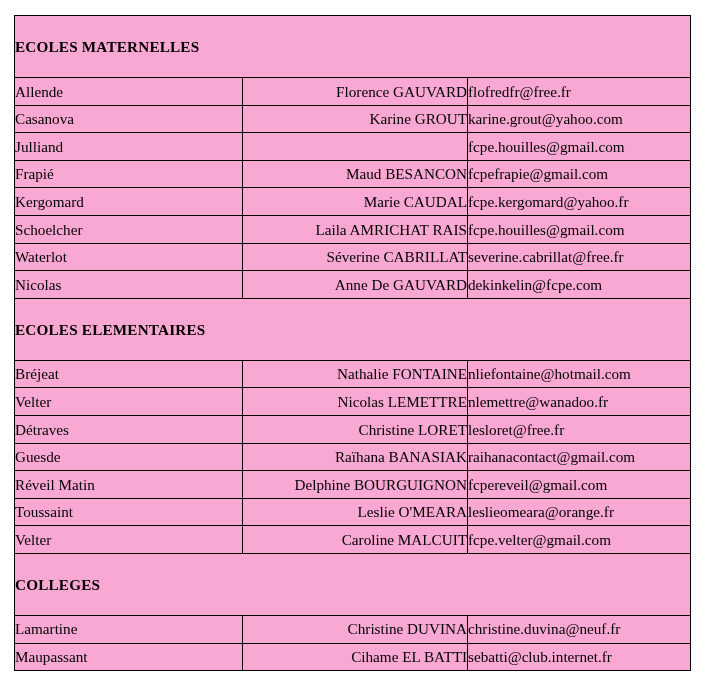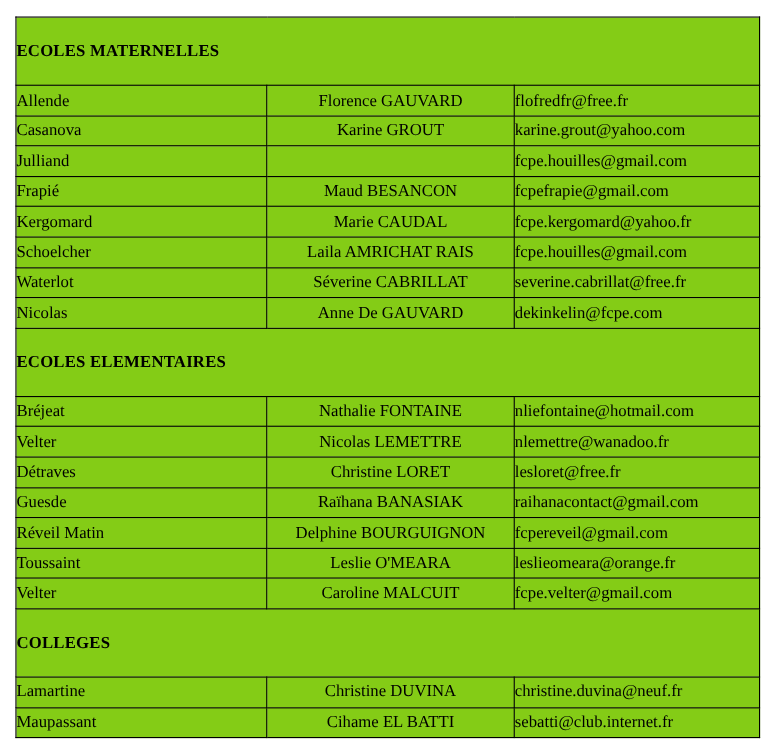--- a/index.html
+++ b/index.html
@@ -31,32 +31,32 @@
   #contact-table col.col-school { width: 228px; }
   #contact-table col.col-person { width: 225px; }
   #contact-table col.col-email  { width: 223px; }
 
   #contact-table td {
     border: 1px solid #000000;
     padding: 0;
     vertical-align: middle;
     font-size: 15.2px;
     line-height: 1.15;
-    background: #84cc16;
+    background: #f9a8d4;
   }
   td.cell-school {
     height: 26.6px;
     padding-left: 6px;
     text-align: left;
     margin-left: 29px;
   }
   td.cell-person {
     height: 26.6px;
     padding-left: 6px;
-    text-align: center;
+    text-align: right;
   }
   td.cell-email {
     height: 26.6px;
     text-align: left;
     padding: 0 4px;
   }
   tr.section-row td.section-header {
     height: 61px;
     padding-left: 8px;
     font-weight: bold;

